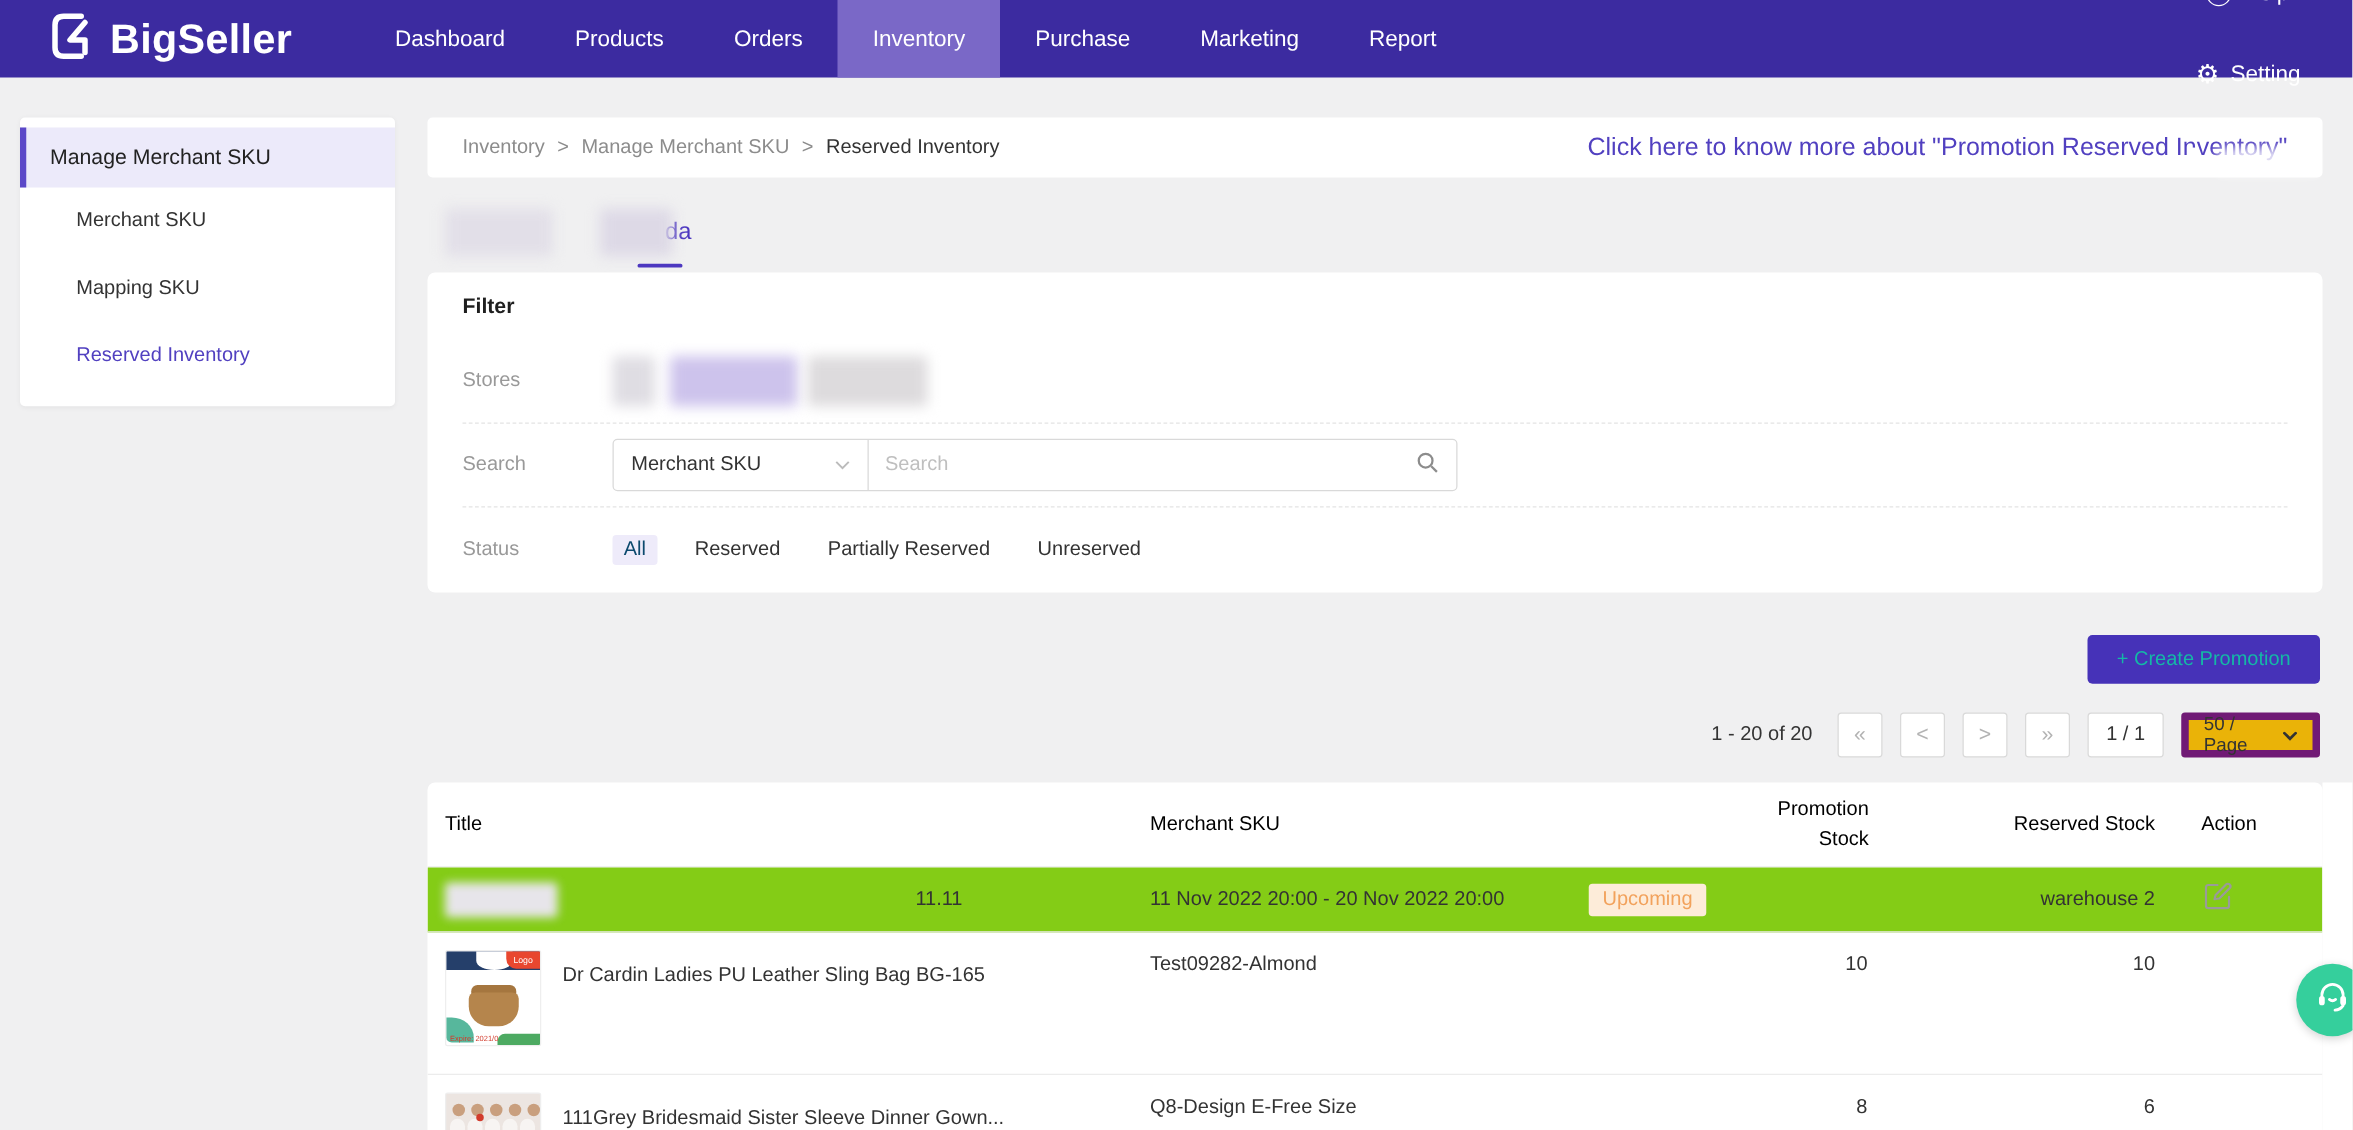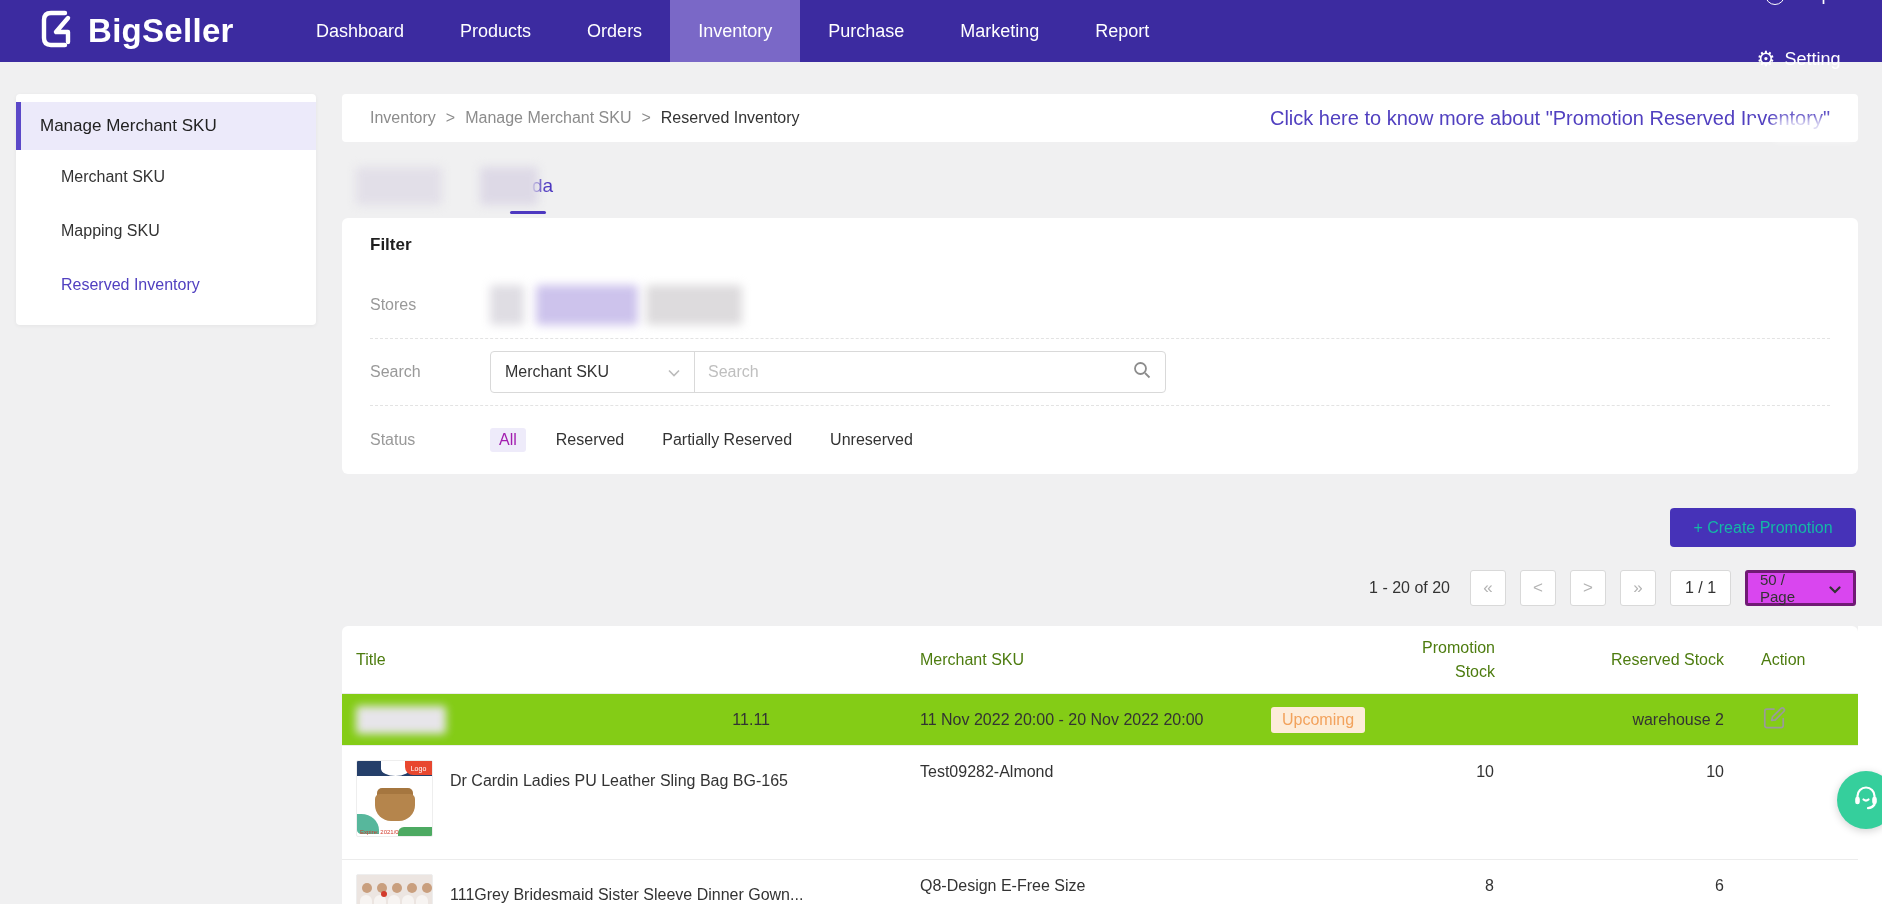--- a/index.html
+++ b/index.html
@@ -67,43 +67,43 @@
   .chip3 { width:96px;  background:#dddbdd; }
   .search-box { display:flex; align-items:stretch; width:676px; height:42px;
     border:1px solid #d9d9d9; border-radius:4px; background:#fff; }
   .search-type { width:204px; display:flex; align-items:center; justify-content:space-between;
     padding:0 14px; border-right:1px solid #d9d9d9; font-size:16px; color:#333; cursor:pointer; }
   .search-field { flex:1; display:flex; align-items:center; padding:0 13px; }
   .search-field input { border:none; outline:none; font-size:16px; width:100%;
     font-family:"Liberation Sans", sans-serif; color:#333; background:transparent; }
   .search-field input::placeholder { color:#bfbfbf; }
   .status-opt { font-size:16px; color:#333; margin-right:38px; cursor:pointer; }
-  .status-opt.active { color:#a21caf; background:#eeebfa; padding:3px 9px; border-radius:3px; margin-right:30px; }
+  .status-opt.active { color:#0c4a6e; background:#eeebfa; padding:3px 9px; border-radius:3px; margin-right:30px; }
 
   
   .create-btn { position:absolute; left:1670px; top:508px; width:186px; height:39px;
     background:#4632b8; color:#14b8a6; font-size:16px; border:none; border-radius:4px;
     display:flex; align-items:center; justify-content:center; cursor:pointer;
     font-family:"Liberation Sans", sans-serif; }
   .pagination { position:absolute; top:570px; right:26px; height:36px;
     display:flex; align-items:center; gap:14px; }
   .pg-range { font-size:16px; color:#333; margin-right:6px; }
   .pg-btn { width:36px; height:36px; background:#fff; border:1px solid #d9d9d9; border-radius:3px;
     display:flex; align-items:center; justify-content:center; color:#b3b3b3; font-size:17px; cursor:pointer; }
   .pg-indicator { min-width:61px; height:36px; background:#fff; border:1px solid #d9d9d9; border-radius:3px;
     display:flex; align-items:center; justify-content:center; font-size:16px; color:#333; }
-  .pg-size { width:111px; height:36px; background:#d946ef; border:3px solid #701a75; border-radius:3px;
+  .pg-size { width:111px; height:36px; background:#eab308; border:6px solid #701a75; border-radius:3px;
     display:flex; align-items:center; justify-content:space-between; padding:0 12px;
     font-size:15px; color:#333; cursor:pointer;gap:28px; }
 
   
   .table-card { position:absolute; left:342px; top:626px; width:1516px; height:278px;
     background:#fff; border-radius:6px 6px 0 0; overflow:hidden; }
   .t-row { display:grid; grid-template-columns:564px 357px 224px 230px 1fr; padding-left:14px; }
-  .t-head { height:68px; color:#4d7c0f; font-size:16px; border-bottom:1px solid #ececec; }
+  .t-head { height:68px; color:#000000; font-size:16px; border-bottom:1px solid #ececec; }
   .th { display:flex; align-items:center; }
   .th-promo { flex-direction:column; justify-content:center; align-items:flex-end; line-height:24px; padding-right:6px; }
   .th-right { justify-content:flex-end; padding-right:7px; }
   .th-action { padding-left:30px; }
   .promo-row { height:52px; background:#84cc16; border-bottom:1px solid #ececec; font-size:16px; color:#333; }
   .promo-row .td { display:flex; align-items:center; }
   .blur-name { width:90px; height:28px; background:#e7e5ea; filter:blur(4px); border-radius:3px; }
   .promo-name { margin-left:auto; margin-right:150px; }
   .badge { background:#fdecd9; color:#f2a25c; font-size:16px; padding:4px 11px; border-radius:3px; margin-left:-6px; }
   .td-right { justify-content:flex-end; padding-right:7px; }

